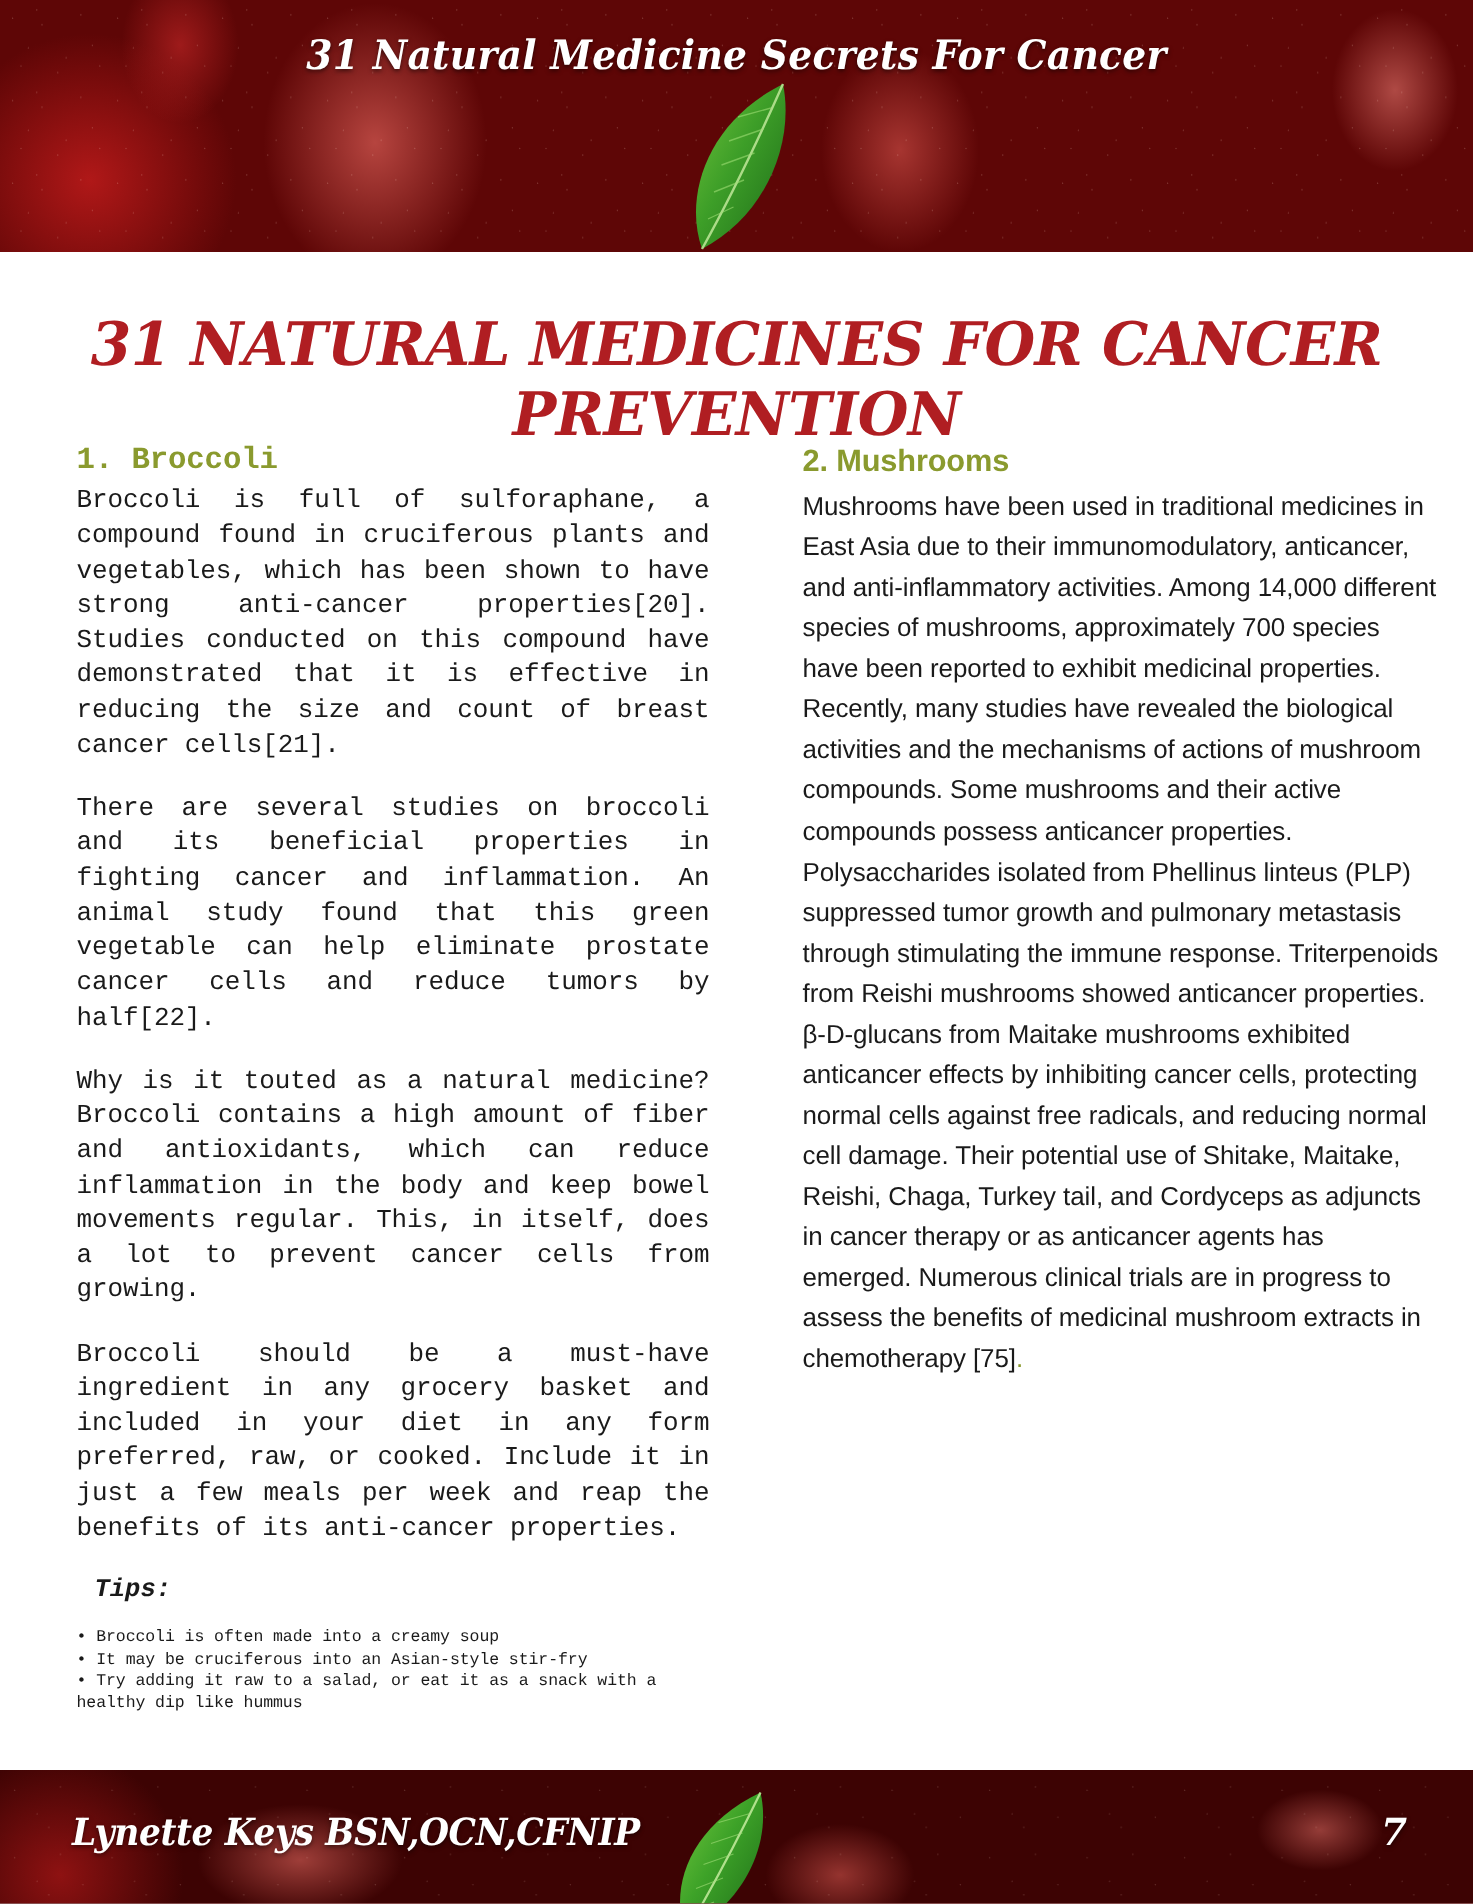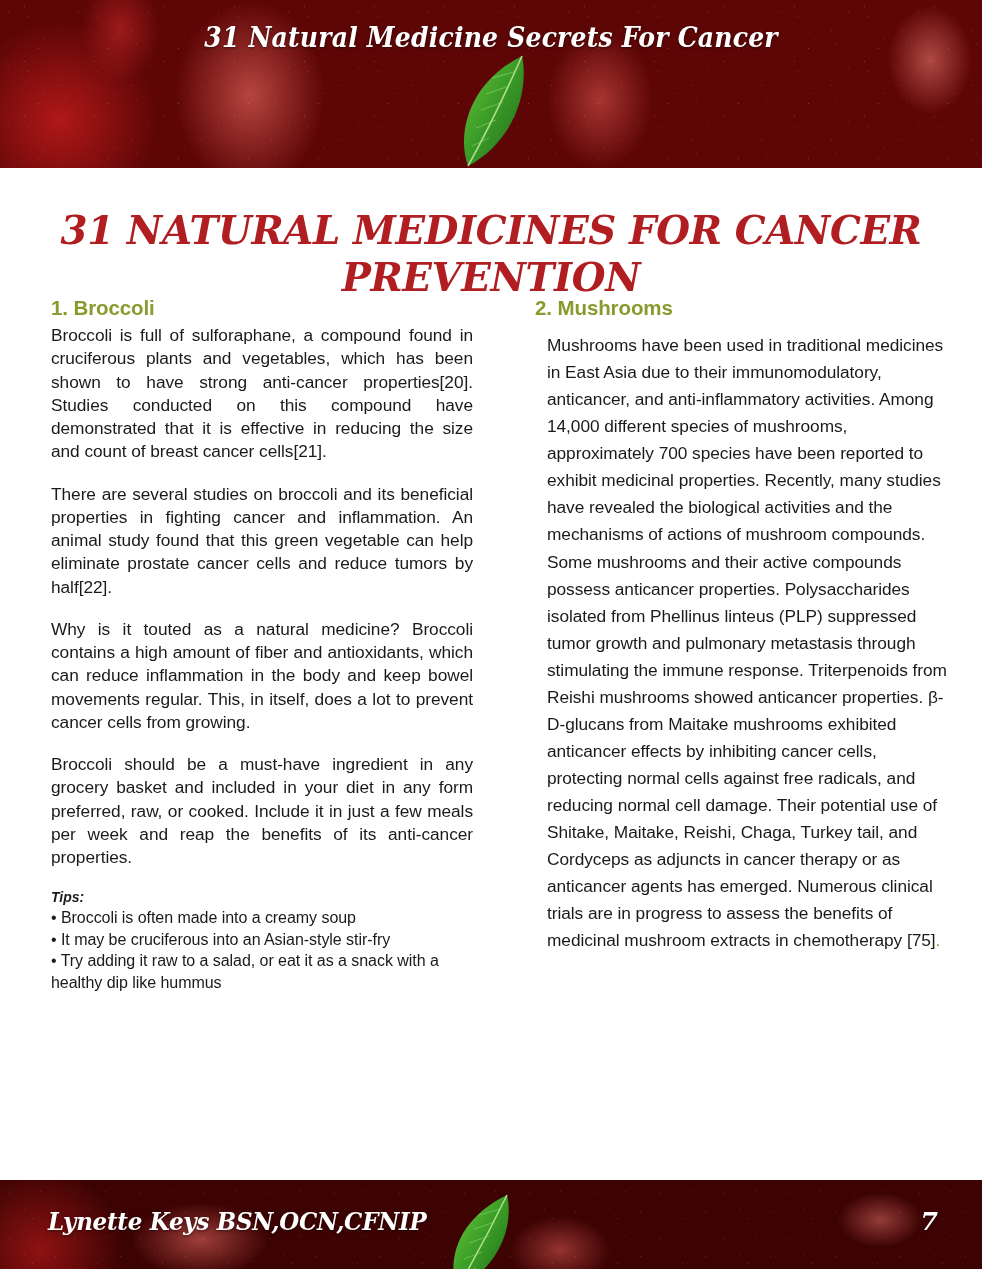--- a/index.html
+++ b/index.html
@@ -102,21 +102,21 @@
   .columns {
     position: absolute;
     left: 51px;
     top: 296px;
     width: 880px;
   }
   .col {
     position: absolute;
     top: 0;
   }
-  .col-left  { left: 0px;   width: 422px; }
+  .col-left  { left: 0px;   width: 422px; font-family: Liberation Mono, monospace; }
   .col-right { left: 484px; width: 424px; }
 
   .sec-heading {
     color: #8a9a2e;
     font-size: 20.5px;
     font-weight: bold;
     margin: 0 0 4px 0;
     letter-spacing: -0.1px;
   }
 
@@ -124,43 +124,43 @@
     margin: 0 0 19px 0;
     font-size: 17.3px;
     line-height: 1.345;
     text-align: justify;
     text-justify: inter-word;
     letter-spacing: -0.05px;
   }
   .col-left p:first-of-type { margin-top: 4px; }
 
   .tips-label {
-    font-size: 14px;
+    font-size: 17px;
     font-weight: bold;
     font-style: italic;
     line-height: 1.345;
-    margin: 0;
+    margin: 12px;
   }
   .tips-list {
     margin: 0;
     padding: 0;
     list-style: none;
   }
   .tips-list li {
-    font-size: 16px;
+    font-size: 11px;
     line-height: 1.345;
     margin: 0;
     text-align: justify;
     text-justify: inter-word;
     letter-spacing: -0.05px;
   }
   .tips-list li.no-just { text-align: left; }
 
   .col-right p {
-    margin: 12px;
+    margin: 0;
     font-size: 17.3px;
     line-height: 1.565;
     text-align: left;
     letter-spacing: -0.05px;
   }
   .accent-dot { color: #8a9a2e; }
 
   
   .footer {
     position: absolute;

